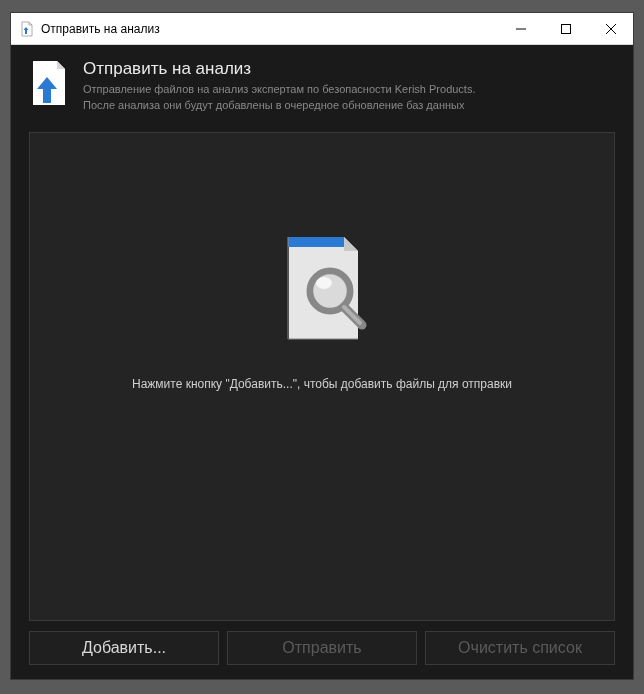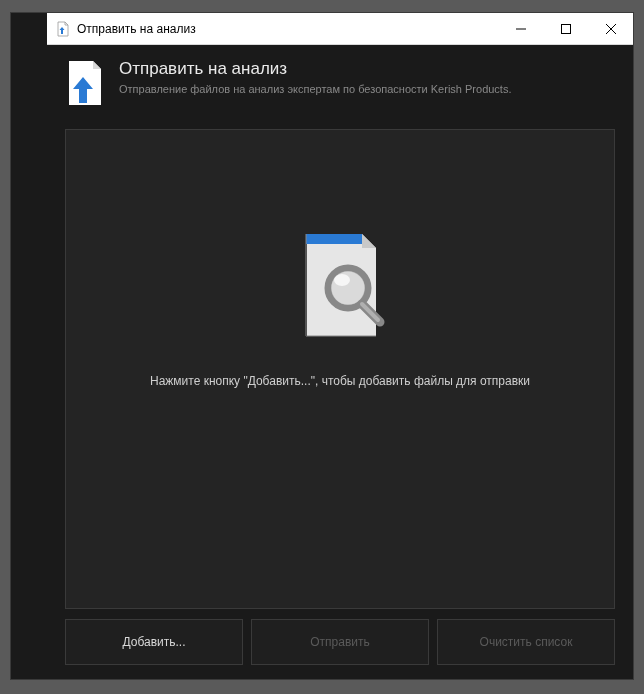--- a/index.html
+++ b/index.html
@@ -10,21 +10,20 @@
       height: 694px;
       padding: 12px 10px 14px 10px;
     }
     .window {
       width: 624px;
       height: 668px;
       background: #1a1a1a;
       border: 1px solid #3a3a3a;
       display: flex;
       flex-direction: column;
-      padding-left: 36px;
     }
     .titlebar {
       height: 32px;
       background: #ffffff;
       display: flex;
       align-items: center;
       padding-left: 8px;
       border-bottom: 1px solid #d8d8d8;
     }
     .titlebar-icon {
@@ -84,25 +83,25 @@
       color: #cfcfcf;
       text-align: center;
     }
     .footer {
       display: flex;
       gap: 8px;
       padding: 10px 18px 14px 18px;
     }
     .btn {
       flex: 1;
-      height: 46px;
+      height: 34px;
       border: 1px solid #3a3a3a;
       background: #1f1f1f;
       color: #d8d8d8;
-      font-size: 12px;
+      font-size: 16px;
       display: flex;
       align-items: center;
       justify-content: center;
       cursor: pointer;
     }
     .btn.disabled {
       color: #5a5a5a;
       cursor: default;
     }
   </style>
@@ -144,20 +143,21 @@
     <div class="header-icon">
       <svg width="40" height="48" viewBox="0 0 40 48">
         <path d="M4 2 L28 2 L36 10 L36 46 L4 46 Z" fill="#fff"></path>
         <path d="M28 2 L28 10 L36 10 Z" fill="#d8d8d8"></path>
         <path d="M14 44 L14 30 L8 30 L18 18 L28 30 L22 30 L22 44 Z" fill="#2a7ad4"></path>
       </svg>
     </div>
     <div class="header-text">
       <h1>Отправить на анализ</h1>
       <p>Отправление файлов на анализ экспертам по безопасности Kerish Products.</p>
+      <p>После анализа они будут добавлены в очередное обновление баз данных</p>
     </div>
   </div>
 
   <div class="content-panel">
     <div class="placeholder-icon">
       <svg width="96" height="110" viewBox="0 0 96 110">
         <path d="M14 4 L70 4 L84 18 L84 106 L14 106 Z" fill="#e6e6e6"></path>
         <path d="M70 4 L70 18 L84 18 Z" fill="#c8c8c8"></path>
         <rect x="14" y="4" width="56" height="10" fill="#2a7ad4"></rect>
         <path d="M14 4 L14 106 L84 106" fill="none" stroke="#888" stroke-width="1"></path>

